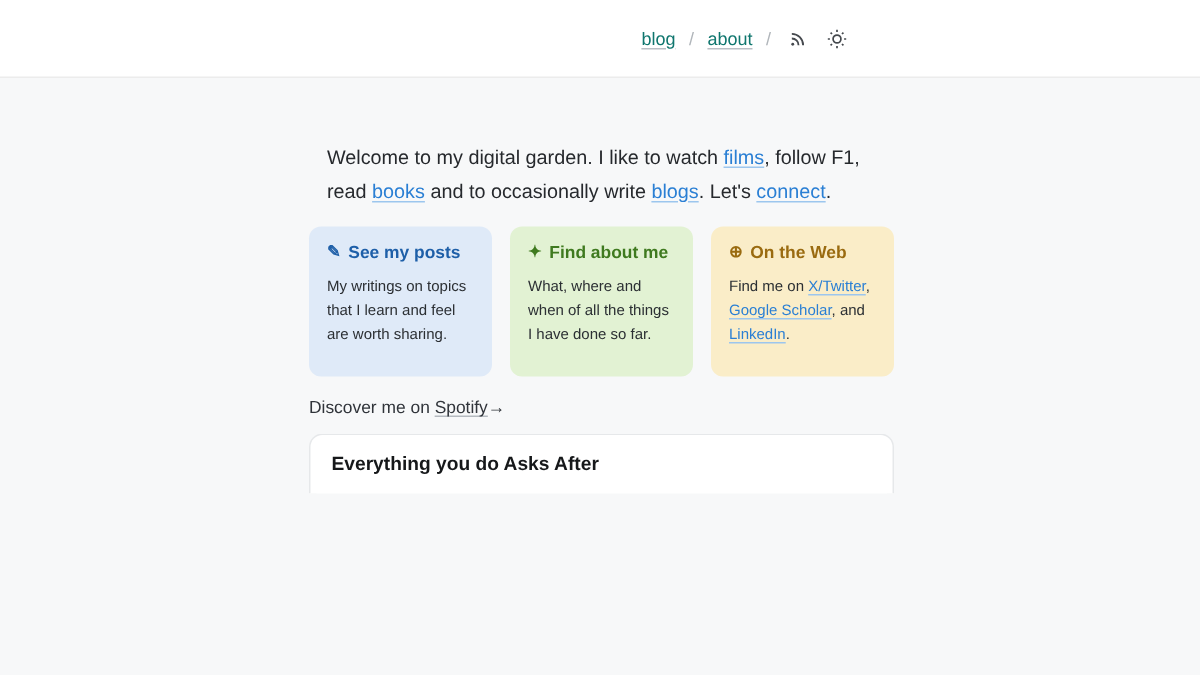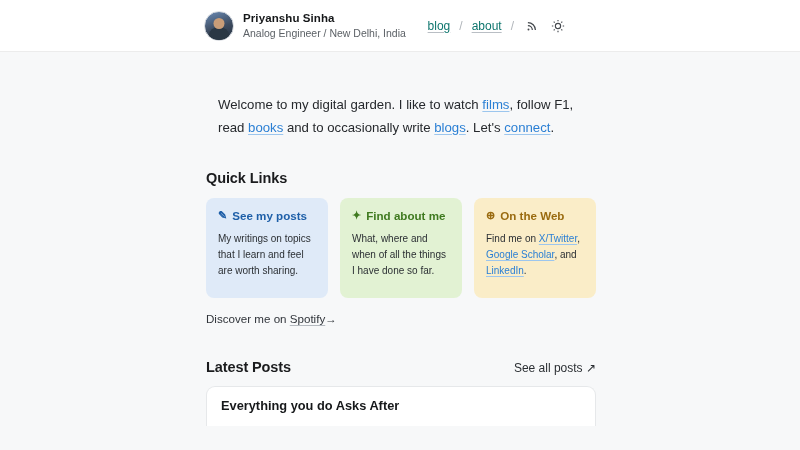--- a/index.html
+++ b/index.html
@@ -224,27 +224,20 @@
   }
 </style>
 </head>
 <body>
 
 <div class="page">
 
   <div class="header">
     <div class="header-inner">
 
-      <div class="identity">
-        <div class="avatar"></div>
-        <div class="id-text">
-          <div class="id-name">Priyanshu Sinha</div>
-          <div class="id-sub">Analog Engineer / New Delhi, India</div>
-        </div>
-      </div>
 
       <div class="nav">
         <a href="#">blog</a>
         <span class="sep">/</span>
         <a href="#">about</a>
         <span class="sep">/</span>
         <span class="icon-btn">
           <svg width="14" height="14" viewBox="0 0 16 16" fill="none" stroke="currentColor" stroke-width="1.4">
             <circle cx="4" cy="12" r="1.1" fill="currentColor" stroke="none"></circle>
             <path d="M3.3 7.6a5.1 5.1 0 0 1 5.1 5.1"></path>
@@ -263,21 +256,20 @@
   </div>
 
   <div class="main">
     <div class="col">
 
 
       <p class="intro">
         <span>Welcome to my digital garden. I like to watch </span><a href="#">films</a><span>, follow F1, read </span><a href="#">books</a><span> and to occasionally write </span><a href="#">blogs</a><span>. Let's </span><a href="#">connect</a><span>.</span>
       </p>
 
-      <h2 class="section">Quick Links</h2>
 
       <div class="cards">
 
         <div class="card blue">
           <div class="card-head">
             <span class="ci">✎</span>
             <span>See my posts</span>
           </div>
           <div class="card-body">My writings on topics that I learn and feel are worth sharing.</div>
         </div>
@@ -301,21 +293,17 @@
         </div>
 
       </div>
 
       <div class="discover">
         <span>Discover me on </span><a href="#">Spotify</a><span>→</span>
       </div>
 
     </div>
 
-    <div class="latest-wrap">
-      <div class="latest-title">Latest Posts</div>
-      <a class="see-all" href="#">See all posts ↗</a>
-    </div>
 
     <div class="post-card">Everything you do Asks After</div>
 
   </div>
 </div>
 
 </body></html>

